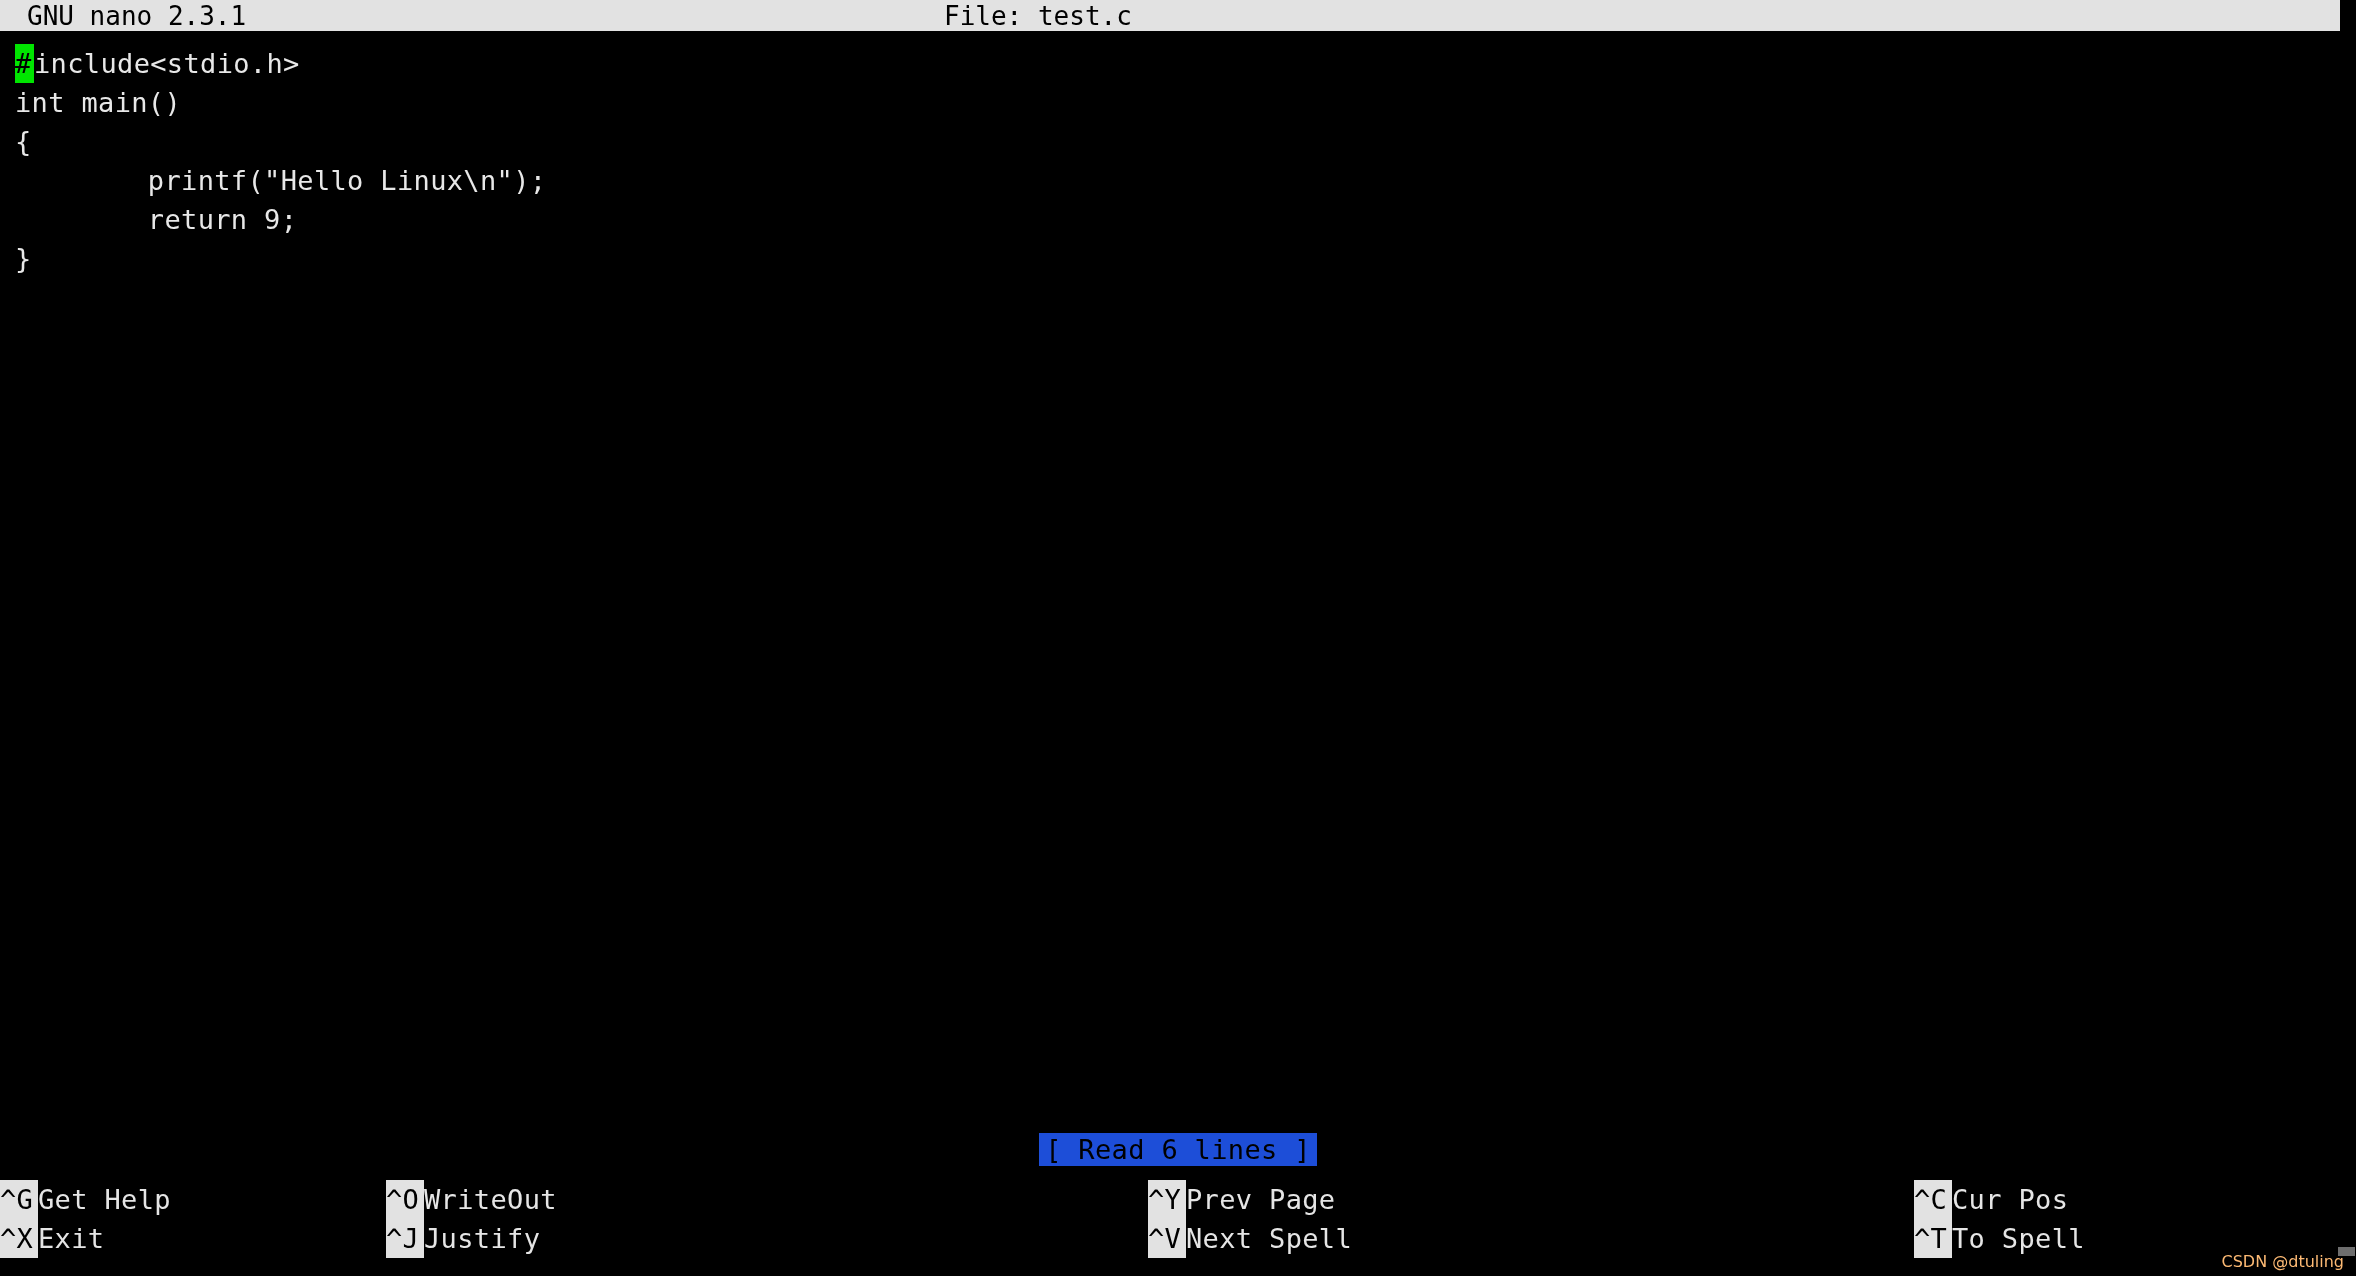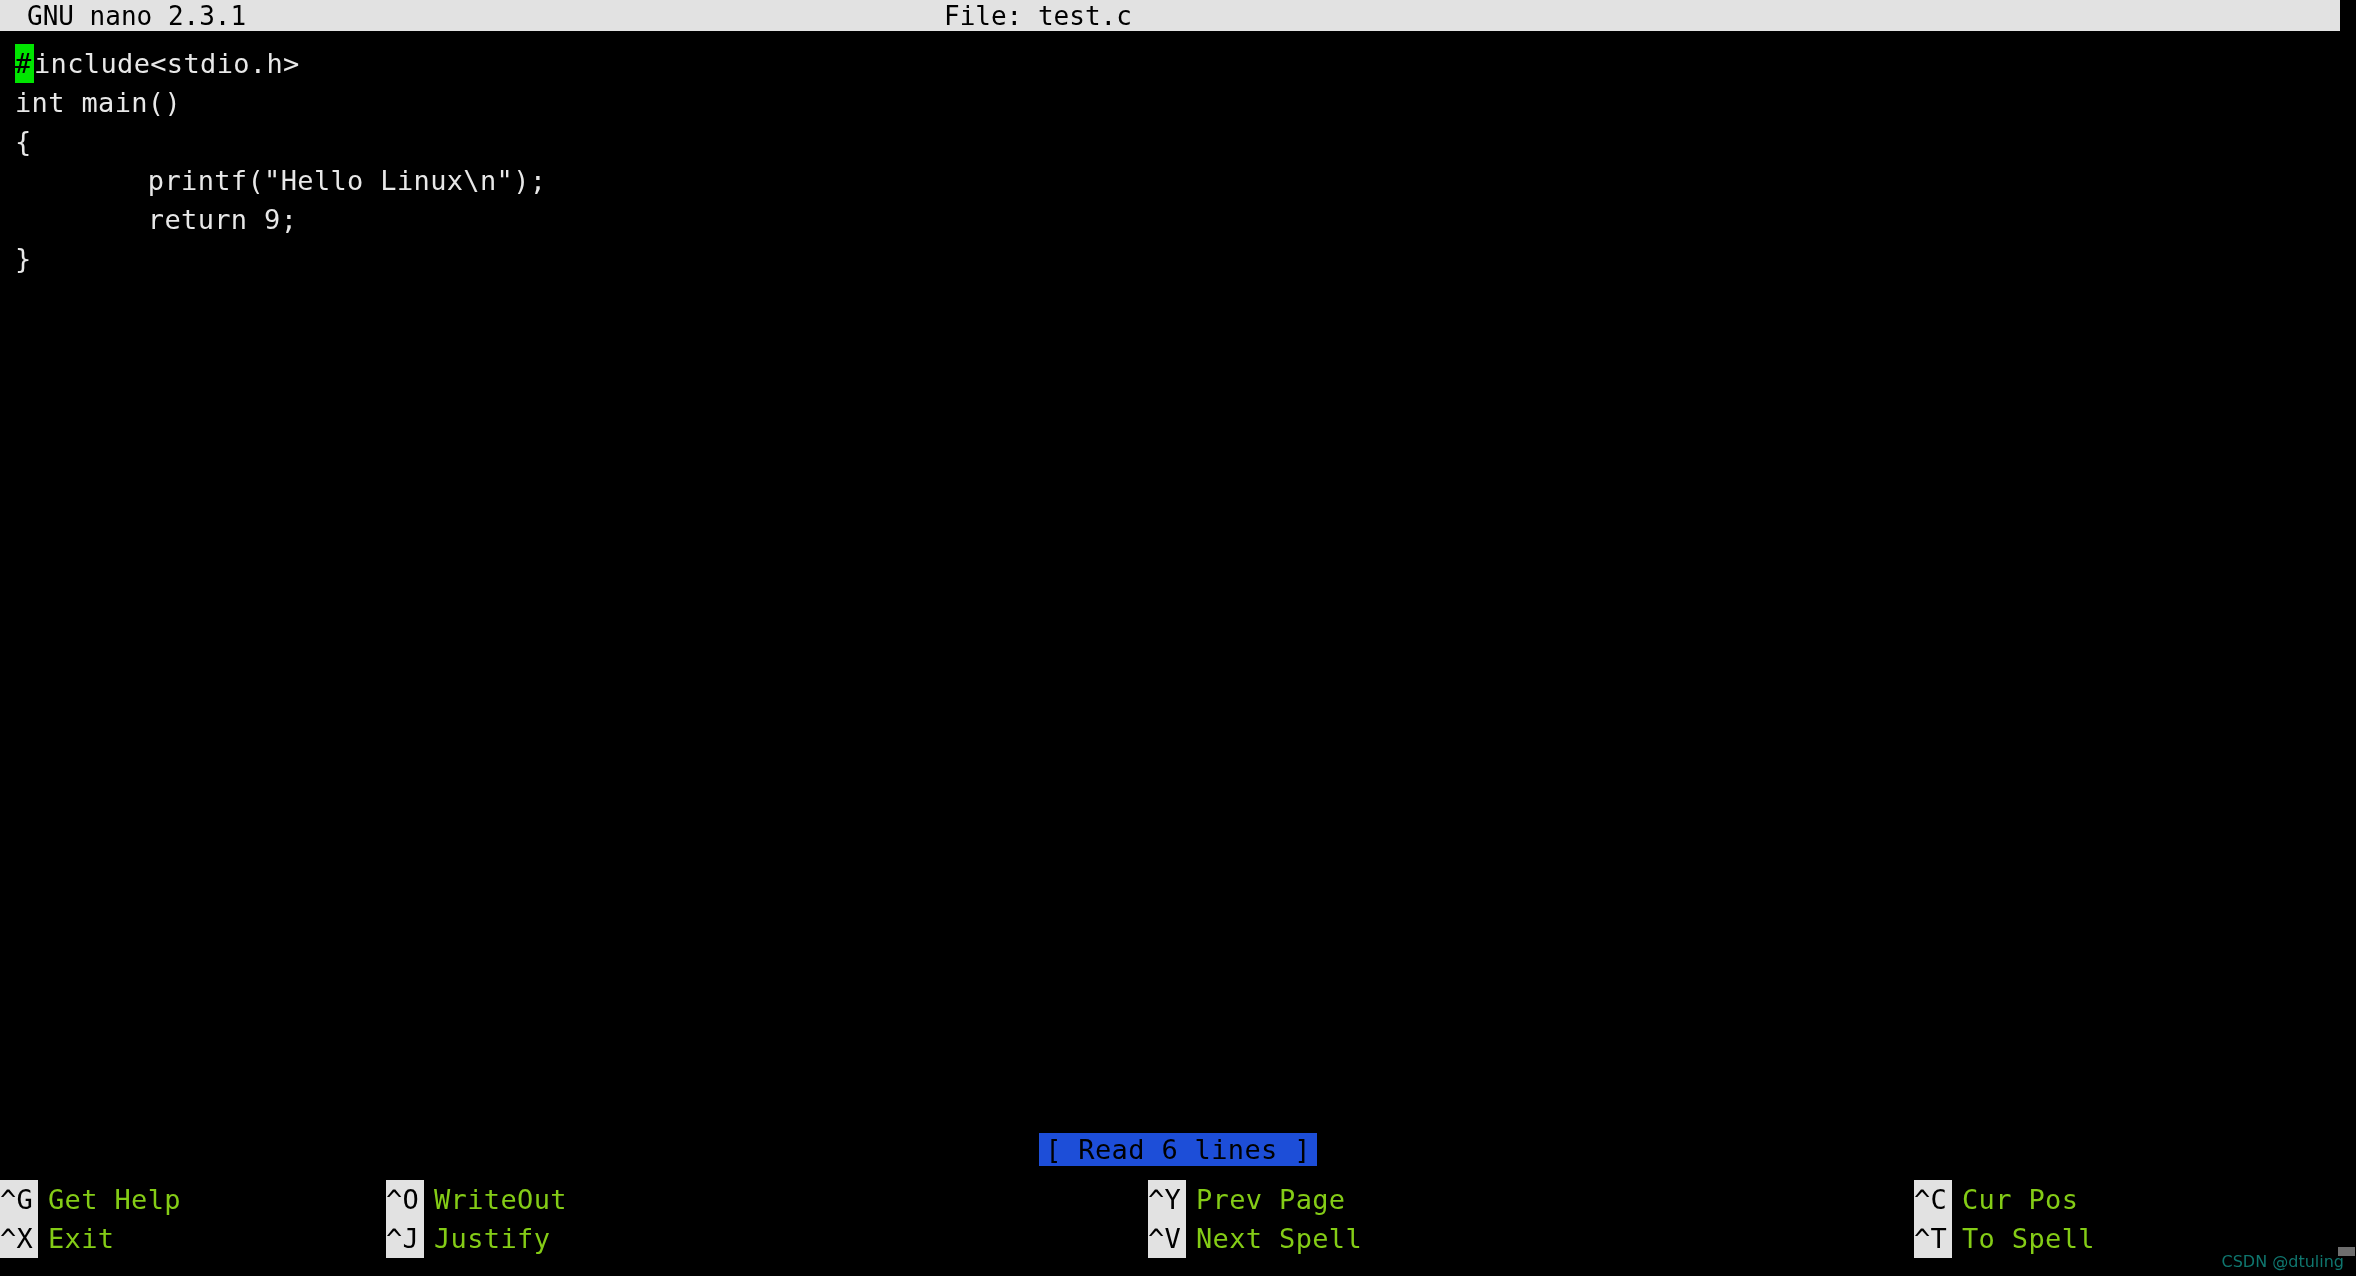--- a/index.html
+++ b/index.html
@@ -121,34 +121,33 @@
     color: #000000;
     height: 39px;
     line-height: 40px;
     width: 38px;
     text-align: left;
     white-space: pre;
     letter-spacing: 0.35px;
   }
   .help-label {
     display: inline-block;
-    color: #84cc16;
+    color: #e5e5e5;
     height: 39px;
     line-height: 40px;
     white-space: pre;
-    padding-left: 10px;
     letter-spacing: 0.35px;
   }
 
   
   #watermark {
     position: absolute;
     right: 12px;
     bottom: 4px;
-    color: #0f766e;
+    color: #fdba74;
     font-size: 16px;
     line-height: 20px;
     font-family: "DejaVu Sans", "Liberation Sans", sans-serif;
     white-space: pre;
   }
   #watermark-chip {
     position: absolute;
     right: 1px;
     bottom: 20px;
     width: 17px;

